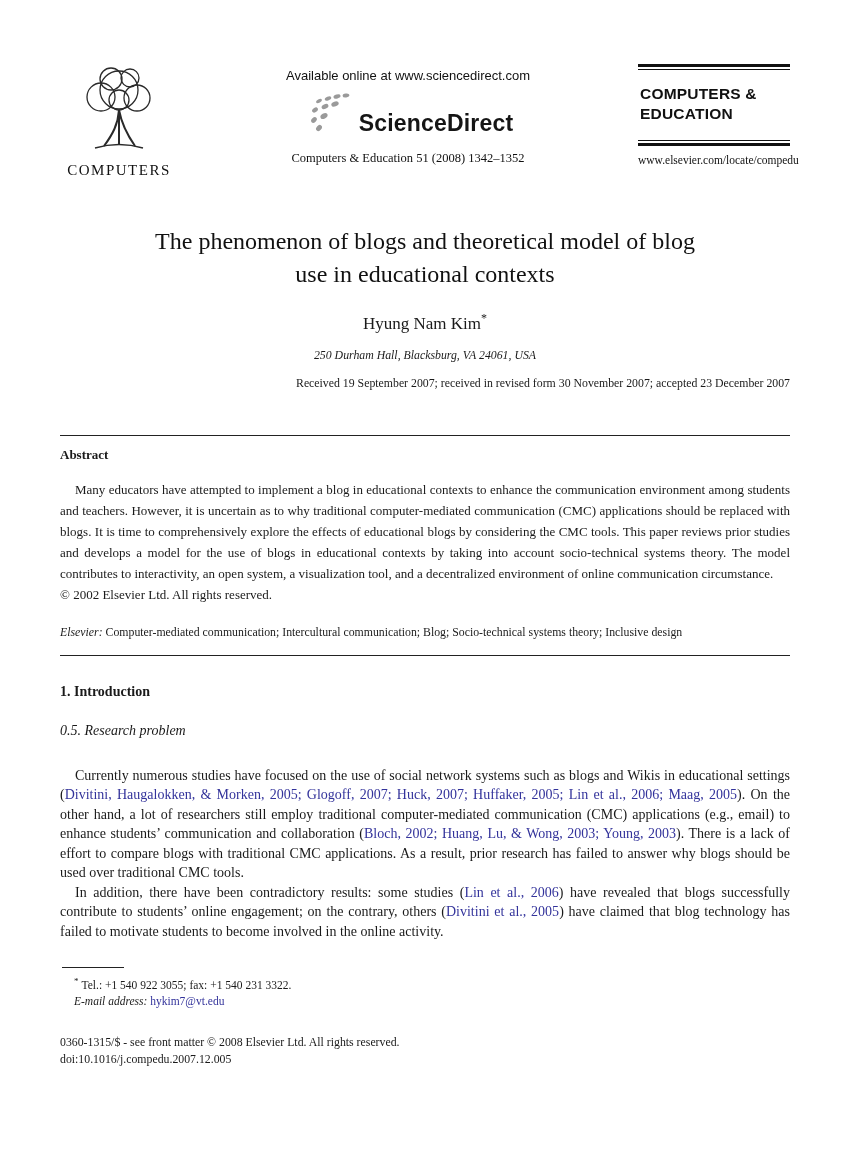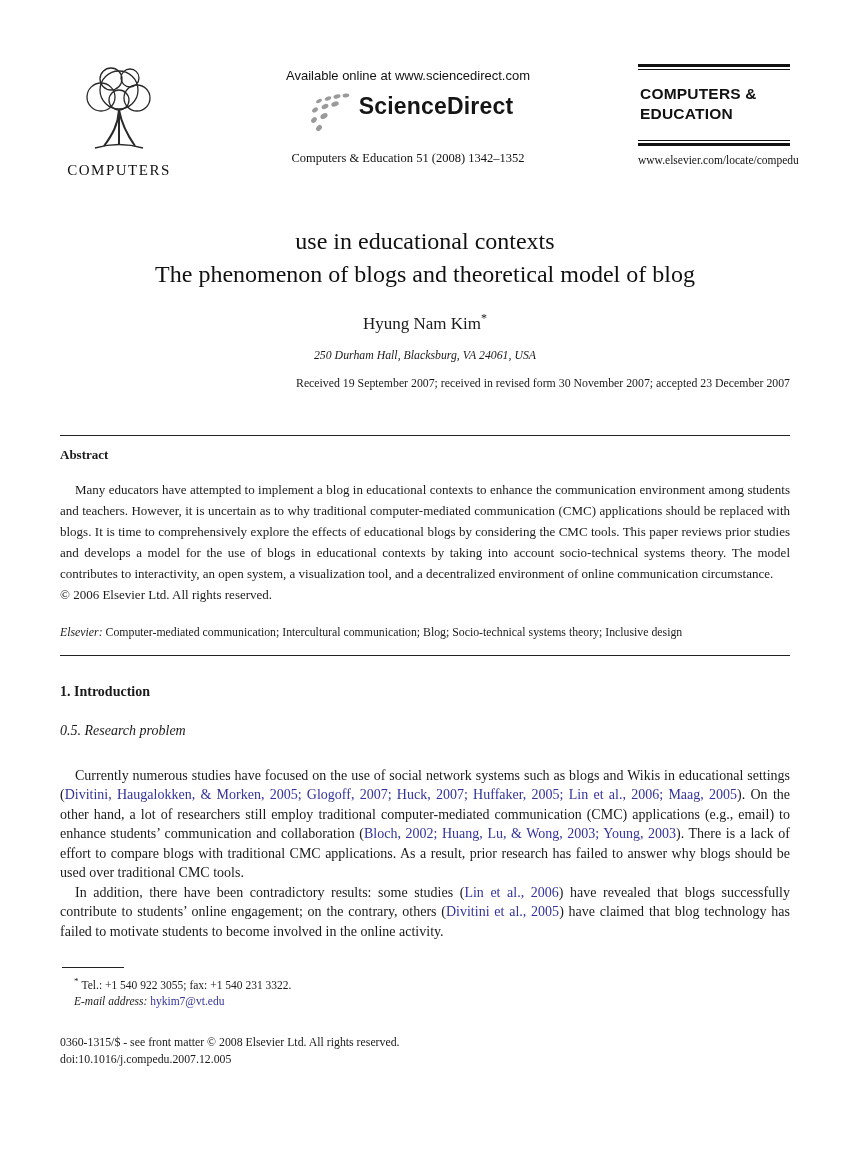--- a/index.html
+++ b/index.html
@@ -13,21 +13,21 @@
     padding: 58px 56px 0 60px;
     overflow: hidden;
     position: relative;
   }
   
   .journal-header { display: flex; align-items: flex-start; }
   .elsevier-block { width: 118px; text-align: center; padding-top: 6px; }
   .elsevier-name { font-size: 15px; letter-spacing: 1.5px; margin-top: 2px; color: #111; }
   .header-center { flex: 1; text-align: center; padding-top: 10px; }
   .available-online { font-family: "Liberation Sans", sans-serif; font-size: 13px; color: #111; }
-  .sd-logo { display: inline-flex; align-items: flex-start; margin-top: 10px; }
+  .sd-logo { display: inline-flex; align-items: flex-end; margin-top: 10px; }
   .sd-text { font-family: "Liberation Sans", sans-serif; font-weight: bold; font-size: 23px; color: #151515; letter-spacing: 0.2px; margin-left: 4px; }
   .header-citation { font-size: 12.5px; margin-top: 14px; color: #111; }
   .journal-box { width: 152px; padding-top: 6px; }
   .rule-pair { width: 100%; }
   .rule-thick { height: 3px; background: #111; }
   .rule-thin { height: 1px; background: #111; margin-top: 2px; }
   .rule-thin-b { height: 1px; background: #111; }
   .rule-thick-b { height: 3px; background: #111; margin-top: 2px; }
   .journal-name { font-family: "Liberation Sans", sans-serif; font-weight: bold; font-size: 15.5px; line-height: 1.3; color: #111; padding: 14px 0 16px 2px; letter-spacing: 0.2px; }
   .journal-url { font-size: 11.5px; margin-top: 8px; text-align: right; white-space: nowrap; color: #111; }
@@ -126,36 +126,36 @@
       <div class="rule-pair">
         <div class="rule-thin-b"></div>
           <div class="rule-thick-b"></div>
       </div>
       <div class="journal-url">www.elsevier.com/locate/compedu</div>
     </div>
   </div>
 
   <div class="title-block">
     <h1 class="article-title">
+      <div>The phenomenon of blogs and theoretical model of blog</div>
       <div>use in educational contexts</div>
-      <div>The phenomenon of blogs and theoretical model of blog</div>
     </h1>
     <div class="author-line">
       <span>Hyung Nam Kim</span><span class="author-mark">*</span>
     </div>
     <div class="affiliation">
       <div>250 Durham Hall, Blacksburg, VA 24061, USA</div>
     </div>
     <div class="received">Received 19 September 2007; received in revised form 30 November 2007; accepted 23 December 2007</div>
   </div>
 
   <div class="rule-full"></div>
   <div class="abstract-heading">Abstract</div>
   <p class="abstract-text">Many educators have attempted to implement a blog in educational contexts to enhance the communication environment among students and teachers. However, it is uncertain as to why traditional computer-mediated communication (CMC) applications should be replaced with blogs. It is time to comprehensively explore the effects of educational blogs by considering the CMC tools. This paper reviews prior studies and develops a model for the use of blogs in educational contexts by taking into account socio-technical systems theory. The model contributes to interactivity, an open system, a visualization tool, and a decentralized environment of online communication circumstance.</p>
-  <div class="copyright-line">© 2006 Elsevier Ltd. All rights reserved.</div>
+  <div class="copyright-line">© 2002 Elsevier Ltd. All rights reserved.</div>
   <div class="keywords-line">
     <span class="keywords-label">Elsevier:</span>
     <span>Computer-mediated communication; Intercultural communication; Blog; Socio-technical systems theory; Inclusive design</span>
   </div>
   <div class="rule-full-2"></div>
 
   <h2 class="section-heading">1. Introduction</h2>
   <h3 class="subsection-heading">0.5. Research problem</h3>
 
   <p class="body-para first"><span>Currently numerous studies have focused on the use of social network systems such as blogs and Wikis in educational settings (</span><span class="cite">Divitini, Haugalokken, &amp; Morken, 2005; Glogoff, 2007; Huck, 2007; Huffaker, 2005; Lin et al., 2006; Maag, 2005</span><span>). On the other hand, a lot of researchers still employ traditional computer-mediated communication (CMC) applications (e.g., email) to enhance students’ communication and collaboration (</span><span class="cite">Bloch, 2002; Huang, Lu, &amp; Wong, 2003; Young, 2003</span><span>). There is a lack of effort to compare blogs with traditional CMC applications. As a result, prior research has failed to answer why blogs should be used over traditional CMC tools.</span></p>

